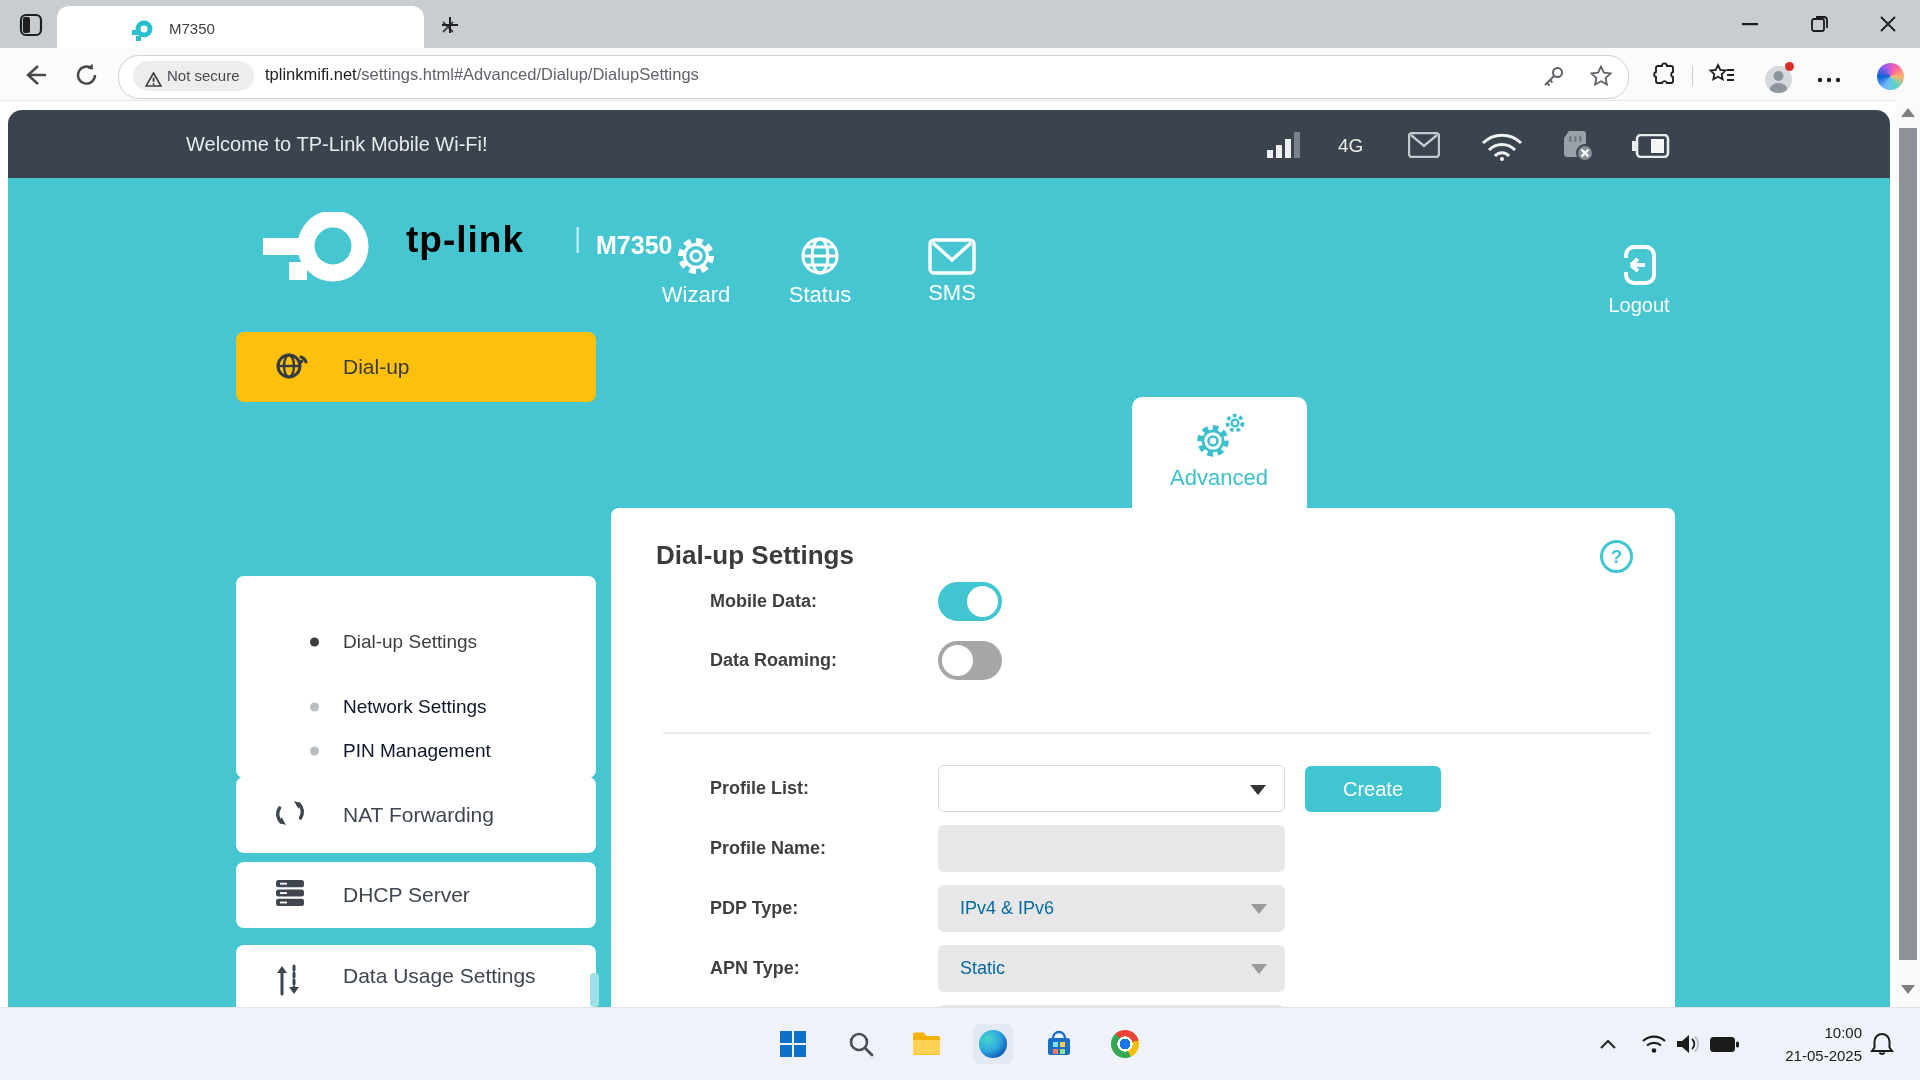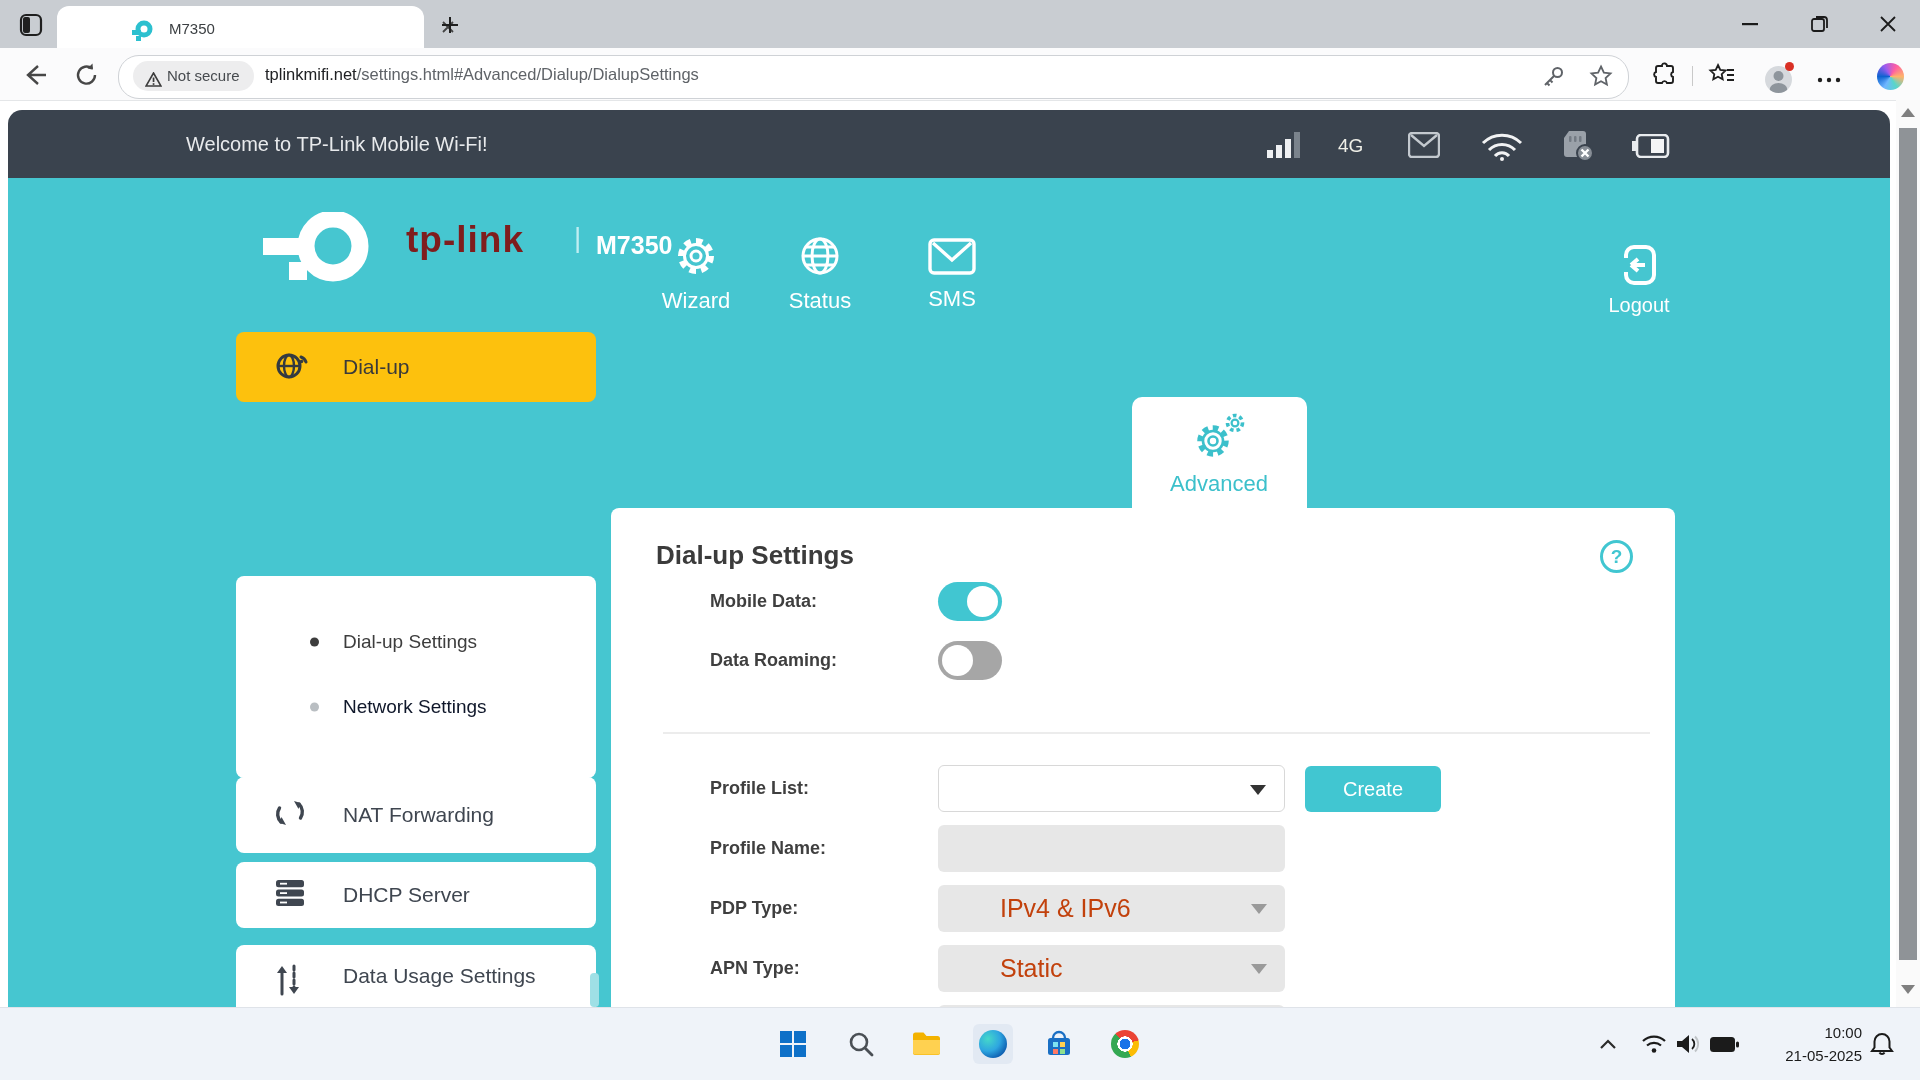--- a/index.html
+++ b/index.html
@@ -14,24 +14,24 @@
   .toolbar{left:0;top:48px;width:1920px;height:52px;background:#fbfbfc;border-bottom:1px solid #e4e6e8;}
   .urlpill{left:118px;top:55px;width:1509px;height:42px;background:#fff;border:1px solid #cfd2d6;border-radius:21px;}
   .chip{left:14px;top:5px;height:30px;background:#ededee;border-radius:15px;padding:0 14px 0 34px;
         line-height:30px;font-size:15px;color:#474b4f;}
   .urltext{left:146px;top:9px;font-size:16.5px;color:#202124;white-space:nowrap;}
   .urltext .path{color:#5f6368;}
   
   .devbar{left:8px;top:110px;width:1882px;height:68px;background:#3a434e;border-radius:14px 14px 0 0;}
   .welcome{left:178px;top:0;height:87px;line-height:68px;font-size:20px;color:#e8eaec;}
   .cyan{left:8px;top:178px;width:1882px;height:829px;background:#46c6d0;}
-  .brand{color:#7f1d1d;font-weight:bold;font-size:37px;letter-spacing:1px;}
+  .brand{color:#000000;font-weight:bold;font-size:37px;letter-spacing:1px;}
   .model{color:#fff;font-weight:bold;font-size:25px;}
   .navitem{width:130px;text-align:center;color:#fff;cursor:pointer;}
-  .navlabel{display:block;margin-top:6px;font-size:22px;}
+  .navlabel{display:block;font-size:22px;}
   .advcard{left:1124px;top:219px;width:175px;height:112px;background:#fff;border-radius:10px 10px 0 0;}
   .advcard .navlabel{color:#3cc0cb;}
   .logout-label{font-size:20px;color:#fff;display:block;text-align:center;margin-top:4px;}
   
   .sidecard{left:228px;width:360px;background:#fff;border-radius:8px;color:#3f4650;}
   .sidecard .lbl{position:absolute;left:107px;top:0;height:100%;display:flex;align-items:center;font-size:21px;}
   .sideicon{position:absolute;left:38px;top:50%;transform:translateY(-50%);}
   .yellow{background:#fdc10d;color:#3a3a3a;z-index:2;}
   .subpanel{left:228px;top:398px;width:360px;height:202px;background:#fff;border-radius:8px;z-index:1;}
   .subitem{position:absolute;left:0;width:360px;height:40px;line-height:40px;font-size:19px;}
@@ -45,21 +45,21 @@
   .flabel{position:absolute;left:79px;font-size:18px;font-weight:bold;color:#3f3f3f;margin-left:20px;}
   .toggle{position:absolute;left:327px;width:64px;height:39px;border-radius:20px;cursor:pointer;}
   .toggle .knob{position:absolute;top:4px;width:31px;height:31px;border-radius:50%;background:#fff;}
   .tg-on{background:#41c6d1;} .tg-on .knob{right:4px;}
   .tg-off{background:#a6a6a6;} .tg-off .knob{left:4px;}
   .divider{position:absolute;left:52px;top:224px;width:987px;height:2px;background:#ececec;}
   .frow{position:absolute;left:0;width:1064px;height:48px;}
   .fbox{position:absolute;left:327px;top:0;width:347px;height:47px;border-radius:6px;}
   .fbox.white{background:#fff;border:1px solid #d8d8d8;width:345px;height:45px;}
   .fbox.gray{background:#e7e7e7;}
-  .fval{position:absolute;left:22px;top:0;height:47px;line-height:47px;font-size:25px;color:#c2410c;margin-left:40px;}
+  .fval{position:absolute;left:22px;top:0;height:47px;line-height:47px;font-size:18px;color:#0369a1;}
   .caret{position:absolute;right:18px;top:19px;width:0;height:0;border-left:8px solid transparent;
          border-right:8px solid transparent;border-top:10px solid #333;}
   .caret.gray{border-top-color:#9a9a9a;}
   .create{position:absolute;left:694px;top:1px;width:136px;height:46px;background:#41c6d1;border-radius:6px;
           color:#fff;font-size:20px;text-align:center;line-height:46px;cursor:pointer;}
   .help{left:989px;top:32px;width:27px;height:27px;border:3px solid #41c6d1;border-radius:50%;
         color:#41c6d1;font-size:19px;font-weight:bold;text-align:center;line-height:27px;cursor:pointer;}
   
   .sbtrack{left:1896px;top:100px;width:24px;height:907px;background:#fafafa;}
   .sbthumb{left:3px;top:28px;width:18px;height:832px;background:#8f9397;}
@@ -310,20 +310,24 @@
     </div>
     <div class="abs subpanel">
       <div class="subitem sub-active" style="top:46px;">
         <span class="dot"></span>
           <span class="t">Dial-up Settings</span>
       </div>
       <div class="subitem sub-dim" style="top:111px;">
         <span class="dot"></span>
           <span class="t">Network Settings</span>
       </div>
+      <div class="subitem sub-dim" style="top:155px;">
+        <span class="dot"></span>
+          <span class="t">PIN Management</span>
+      </div>
     </div>
 
     <div class="abs sidecard" style="top:430px;height:77px;">
       <span class="sideicon">
         <svg width="34" height="24">
             <rect x="1.5" y="2" width="31" height="20" rx="10" fill="none" stroke="#3f4650" stroke-width="2.6"></rect>
             <circle cx="12" cy="12" r="5.5" fill="#3f4650"></circle>
           </svg>
       </span>
       <span class="lbl">Operation Mode</span>

